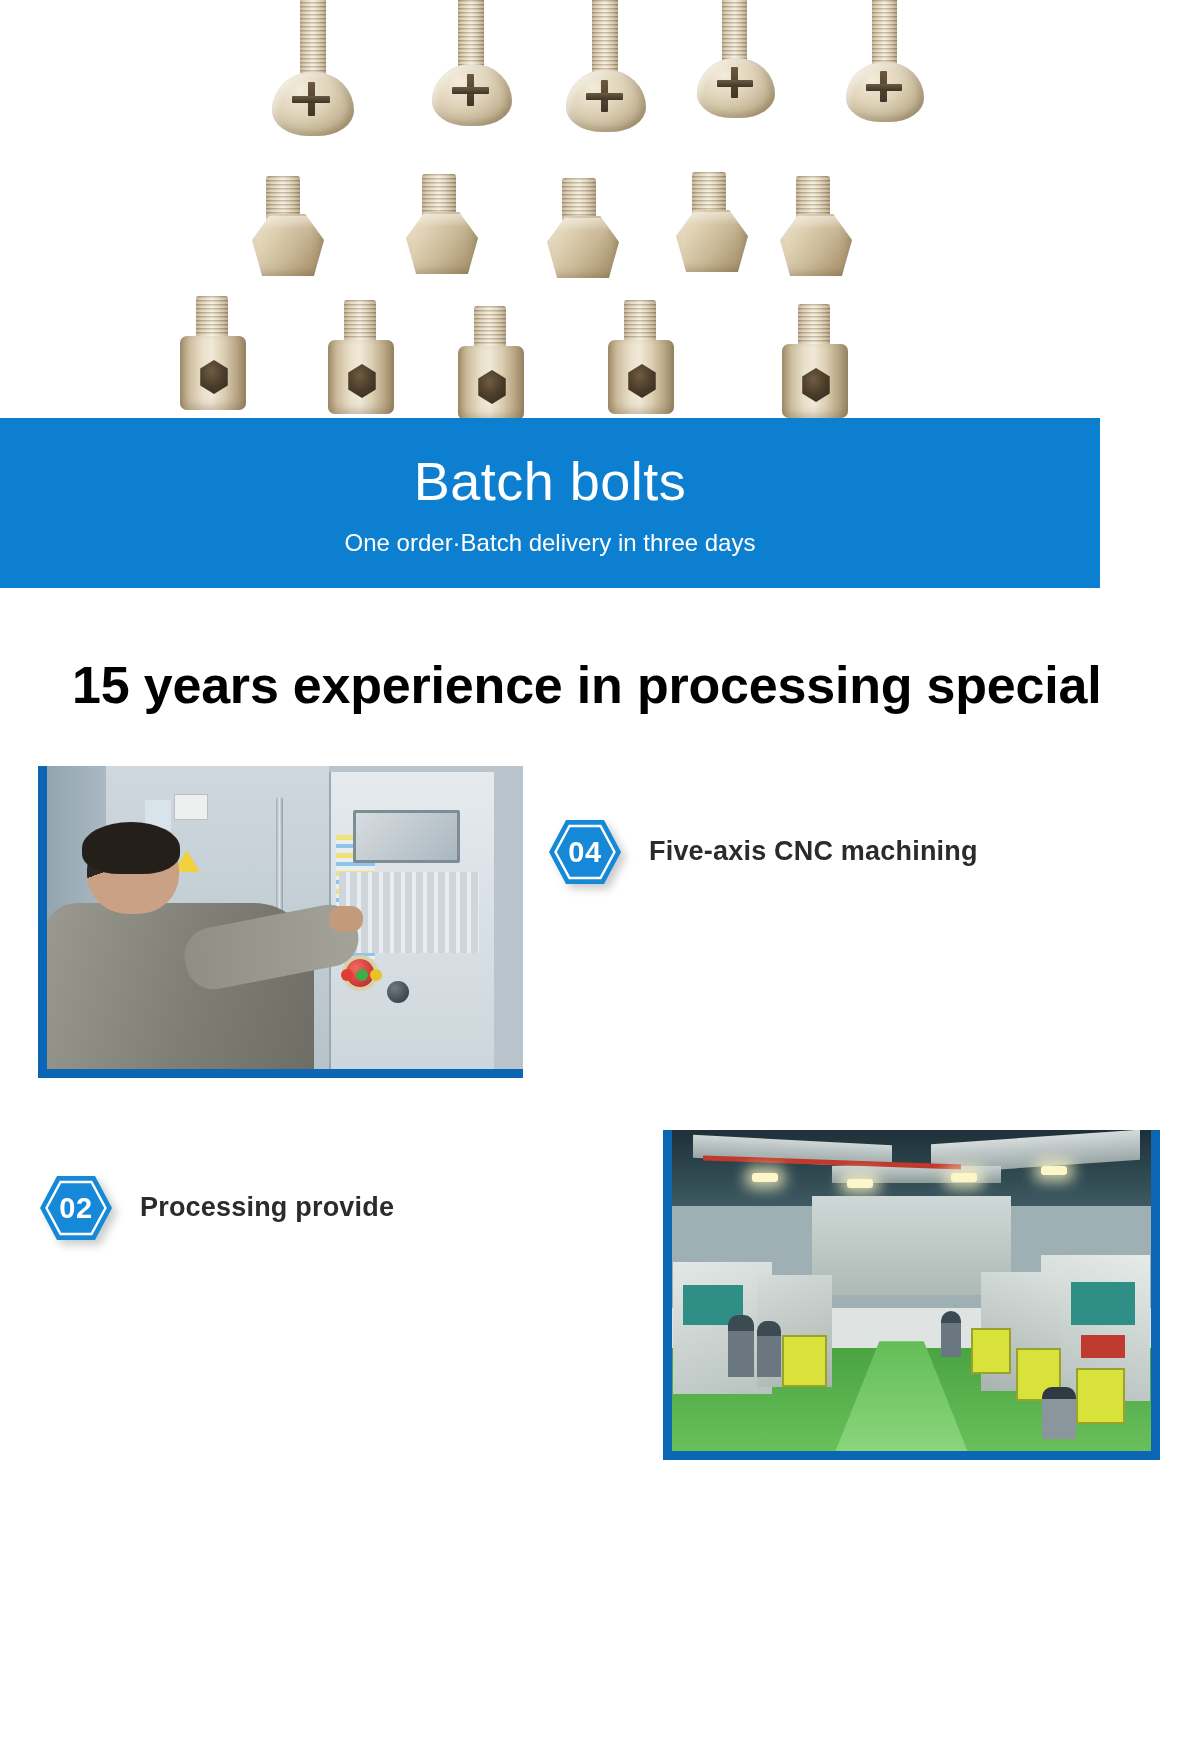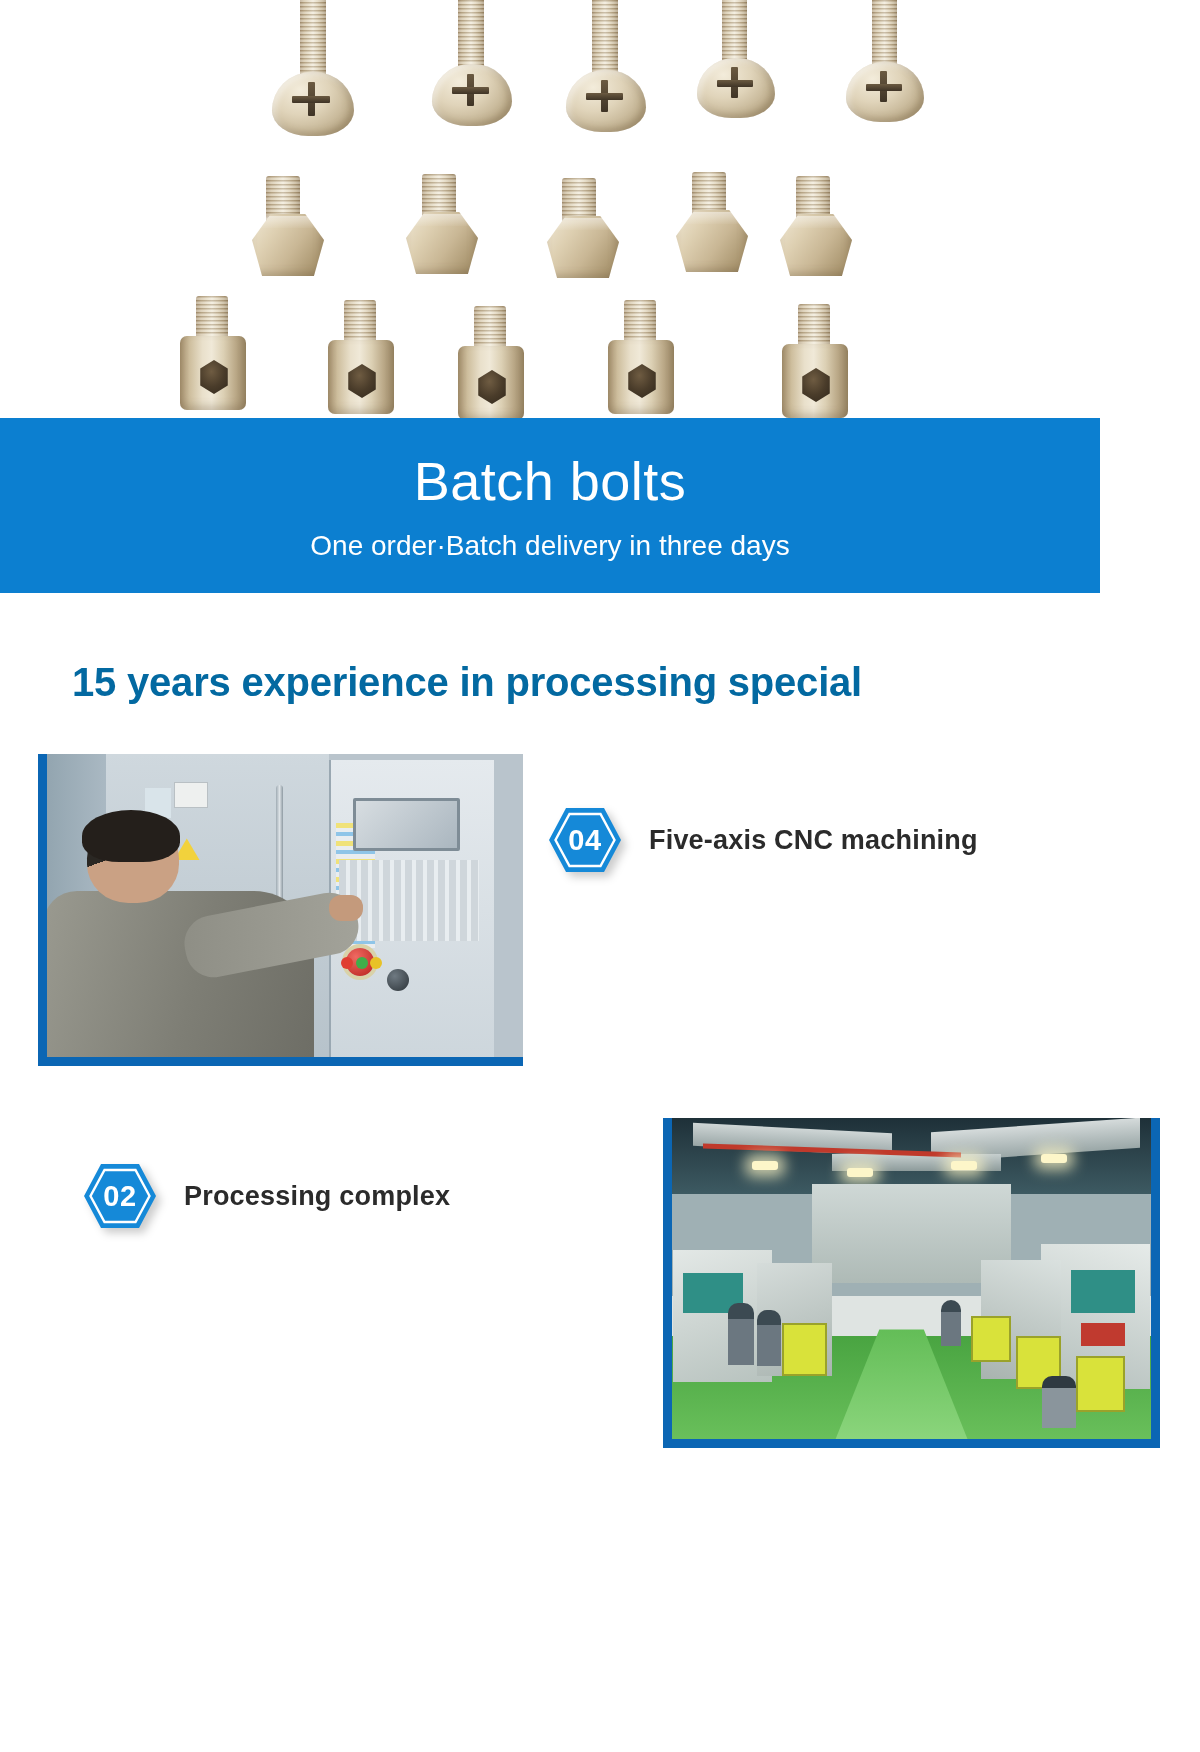--- a/index.html
+++ b/index.html
@@ -81,30 +81,30 @@
   }
   .banner-title {
     color: #ffffff;
     font-size: 54px;
     font-weight: 400;
     letter-spacing: 0.5px;
     line-height: 1.1;
   }
   .banner-sub {
     color: #ffffff;
-    font-size: 28px;
+    font-size: 24px;
     font-weight: 400;
     margin-top: 18px;
     line-height: 1.2;
   }
 
   
   .headline {
-    color: #0369a1;
-    font-size: 40px;
+    color: #000000;
+    font-size: 52px;
     font-weight: bold;
     line-height: 1.38;
     padding: 62px 70px 0 72px;
     letter-spacing: -0.2px;
   }
 
   
   .feature {
     display: flex;
     align-items: flex-start;
@@ -169,21 +169,21 @@
     margin-top: 20px;
   }
 
   
   .sec1 .photo { width: 485px; height: 312px; }
   .sec1 .feat-text { padding-left: 24px; padding-top: 52px; }
   .sec1 .feat-body { padding-left: 8px; padding-right: 8px; }
 
   
   .sec2 { align-items: flex-start; }
-  .sec2 .feat-text { padding-right: 20px; padding-top: 44px; margin-left: 44px; }
+  .sec2 .feat-text { padding-right: 20px; padding-top: 44px; }
   .sec2 .photo { width: 497px; height: 330px; }
   .sec2 .feat-body { padding-left: 6px; }
 
   
   .ph1 { position: absolute; inset: 0; background: #b9c4cc; }
   .ph1 .wallL { position:absolute; left:0; top:0; width:16%; height:100%;
                 background: linear-gradient(to right,#8fa2ad,#aebcc6); }
   .ph1 .cabinet { position:absolute; left:14%; top:0; width:46%; height:100%;
                   background: linear-gradient(to bottom,#cfd8de,#b6c2ca); }
   .ph1 .panel { position:absolute; left:60%; top:2%; width:34%; height:96%;
@@ -413,21 +413,21 @@
   <div class="feature reverse sec2">
     <div class="feat-text">
       <div class="feat-head">
         <div class="badge">
           <svg viewBox="0 0 76 68" xmlns="http://www.w3.org/2000/svg" aria-hidden="true">
             <polygon points="19,2 57,2 74,34 57,66 19,66 2,34" fill="#1589d8"></polygon>
             <polygon points="22.5,8 53.5,8 67.5,34 53.5,60 22.5,60 8.5,34" fill="none" stroke="#ffffff" stroke-width="2.4"></polygon>
           </svg>
           <div class="badge-num">02</div>
         </div>
-        <div class="feat-title">Processing complex</div>
+        <div class="feat-title">Processing provide</div>
       </div>
     </div>
 
     <div class="photo-wrap">
       <div class="photo">
         <div class="ph2">
           <div class="ceil"></div>
           <div class="duct1"></div>
             <div class="duct2"></div>
             <div class="duct3"></div>

